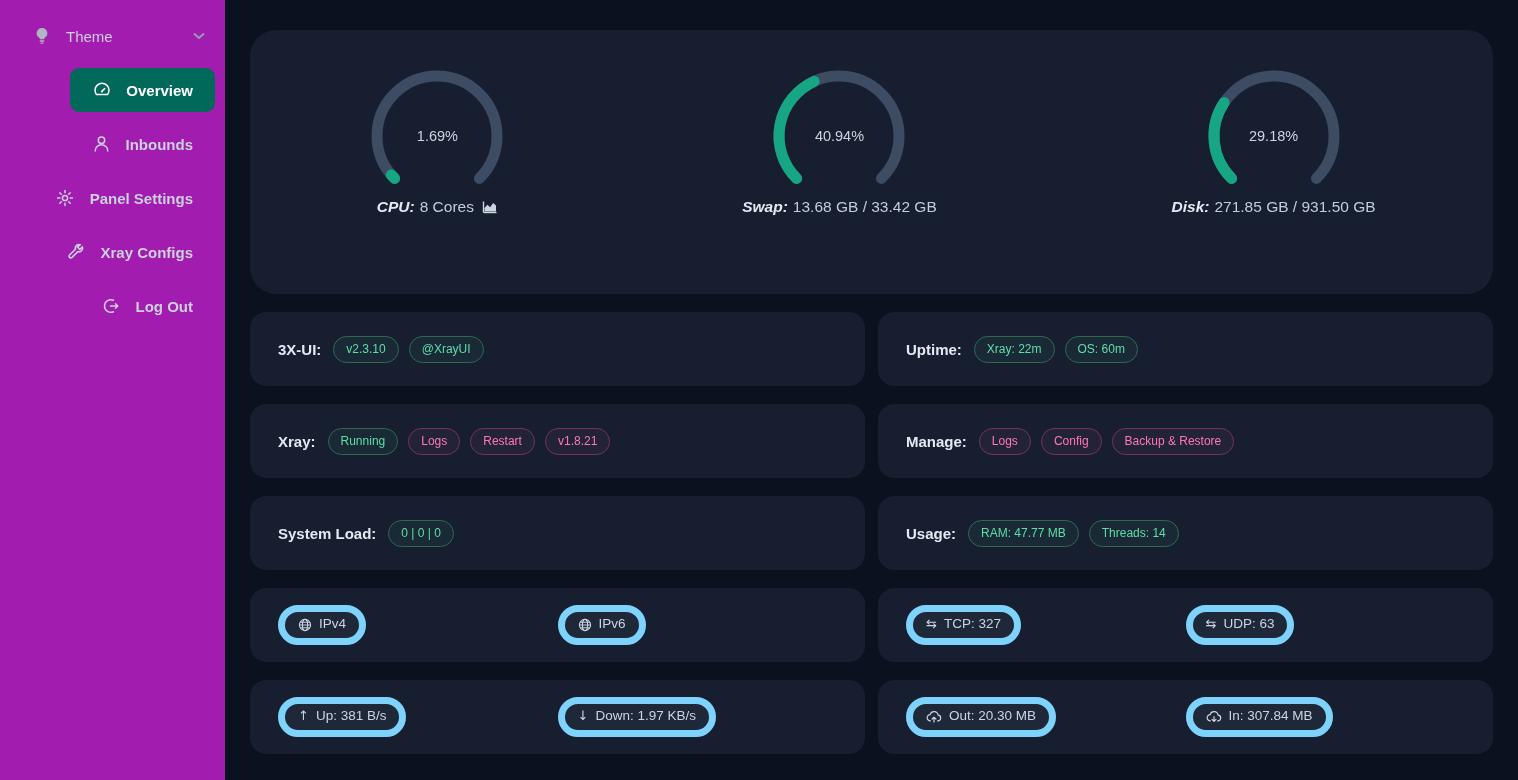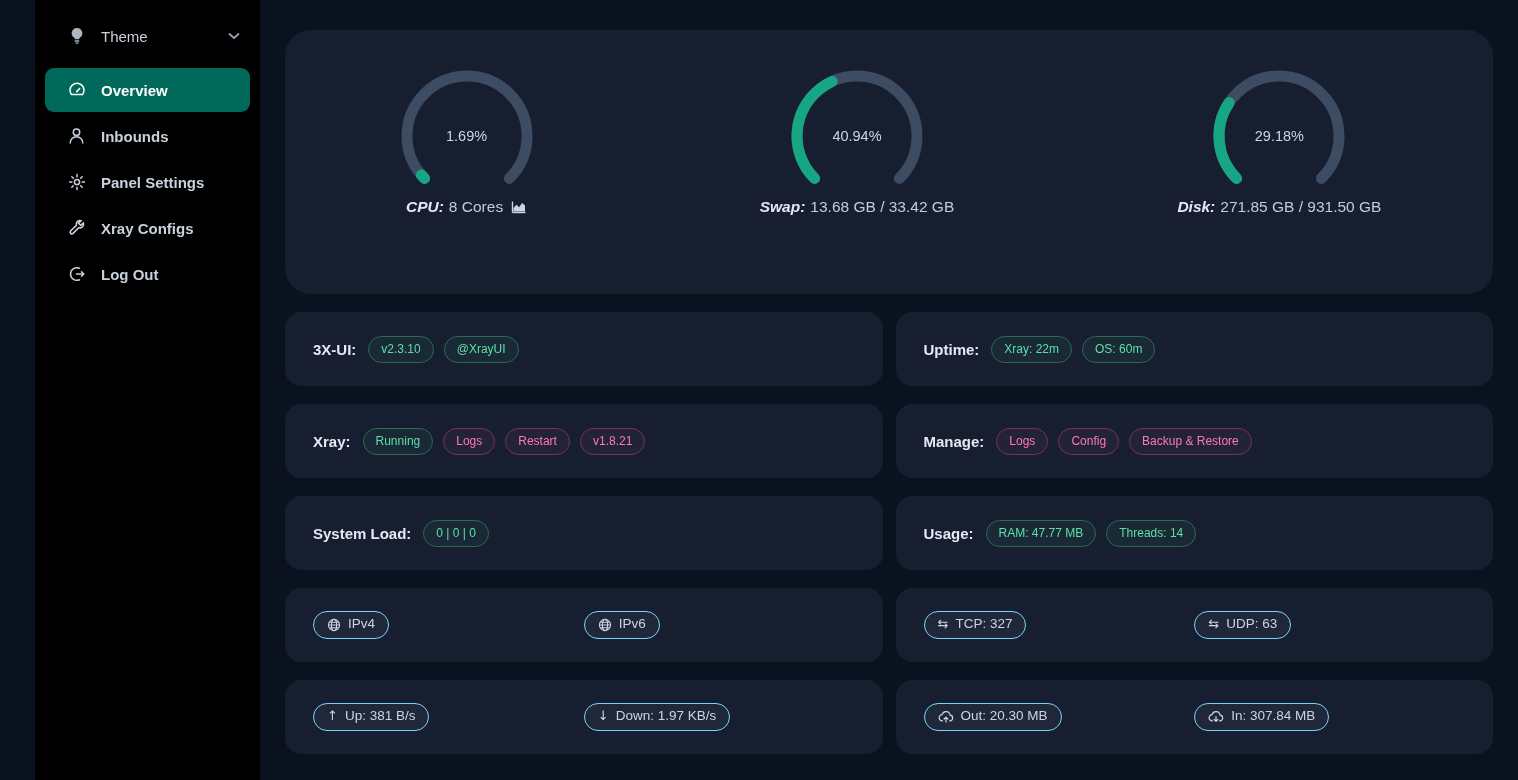--- a/index.html
+++ b/index.html
@@ -7,31 +7,30 @@
   body {
     background: #0a111f;
     font-family: "Liberation Sans", sans-serif;
     display: flex;
     color: #c3ccd9;
   }
 
   
   .sidebar {
     width: 225px; flex: 0 0 225px; height: 100%;
-    background: #000000;
+    background: #a21caf;
     padding-top: 14px;
-    margin-left: 35px;
   }
   .theme-row {
     display: flex; align-items: center; gap: 15px;
     height: 44px; padding: 0 20px 0 32px;
     color: #c9d1dd; font-size: 15px; cursor: pointer;
   }
   .theme-row .chev { margin-left: auto; display: flex; color: #97a1b1; }
-  .nav { margin-top: 10px; display: flex; flex-direction: column; gap: 2px; padding: 0 10px; }
+  .nav { margin-top: 10px; display: flex; flex-direction: column; gap: 10px; padding: 0 10px; align-items: flex-end; }
   .nav-item {
     display: flex; align-items: center; gap: 15px;
     height: 44px; border-radius: 9px; padding: 0 22px;
     color: #c9d1dd; font-weight: 700; font-size: 15px; cursor: pointer;
   }
   .nav-item.active { background: #01695a; color: #ffffff; }
   .nav-item .ico, .theme-row .ico { display: flex; width: 19px; justify-content: center; }
 
   
   .main { flex: 1; padding: 30px 25px 0 25px; }
@@ -69,21 +68,21 @@
     white-space: nowrap; cursor: default;
   }
   .badge.green { color: #5fdfa8; border-color: #2e6b51; background: rgba(80,220,160,0.06); }
   .badge.pink  { color: #ff77b7; border-color: #7a3160; background: rgba(255,119,183,0.06); }
   .badge.clickable { cursor: pointer; }
 
   .net-card { display: flex; align-items: center; }
   .net-half { width: 50%; display: flex; }
   .pill {
     display: inline-flex; align-items: center; gap: 7px;
-    background: #1e2839; border: 1px solid #7dd3fc; color: #ccd4e0;
+    background: #1e2839; border: 7px solid #7dd3fc; color: #ccd4e0;
     border-radius: 999px; padding: 4px 13px 5px; font-size: 13.5px;
     line-height: 1.25; white-space: nowrap;
   }
   .pill .glyph { font-family: "DejaVu Sans", sans-serif; font-size: 13px; color: #ccd4e0; }
   .pill svg { display: block; }
 </style>
 </head>
 <body>
 
 <aside class="sidebar">

